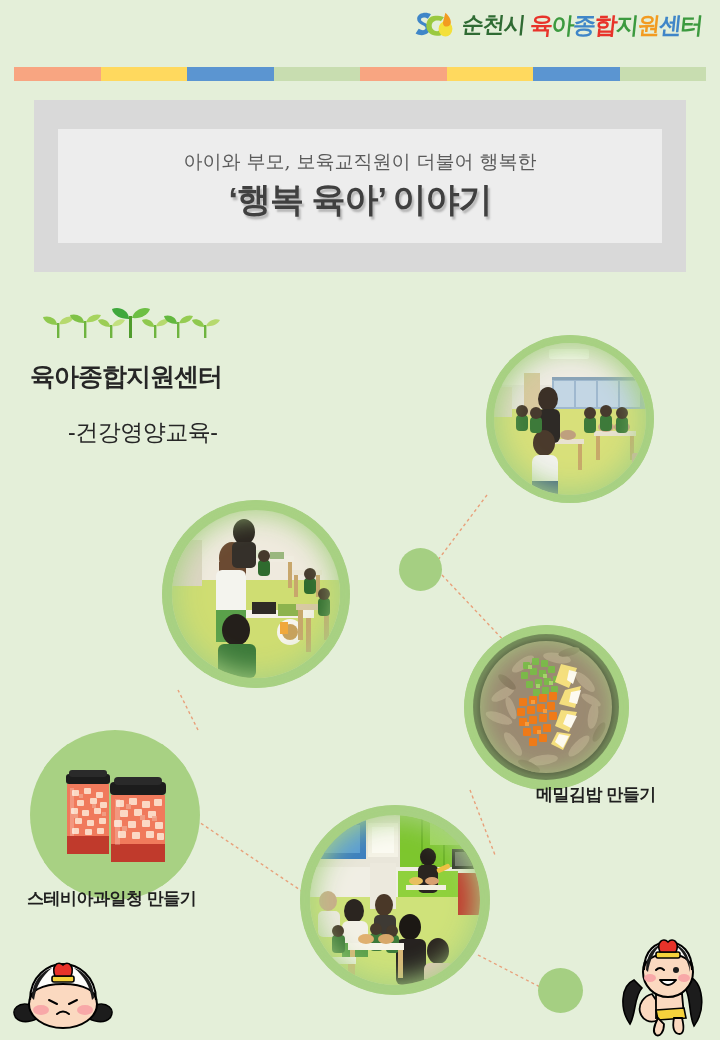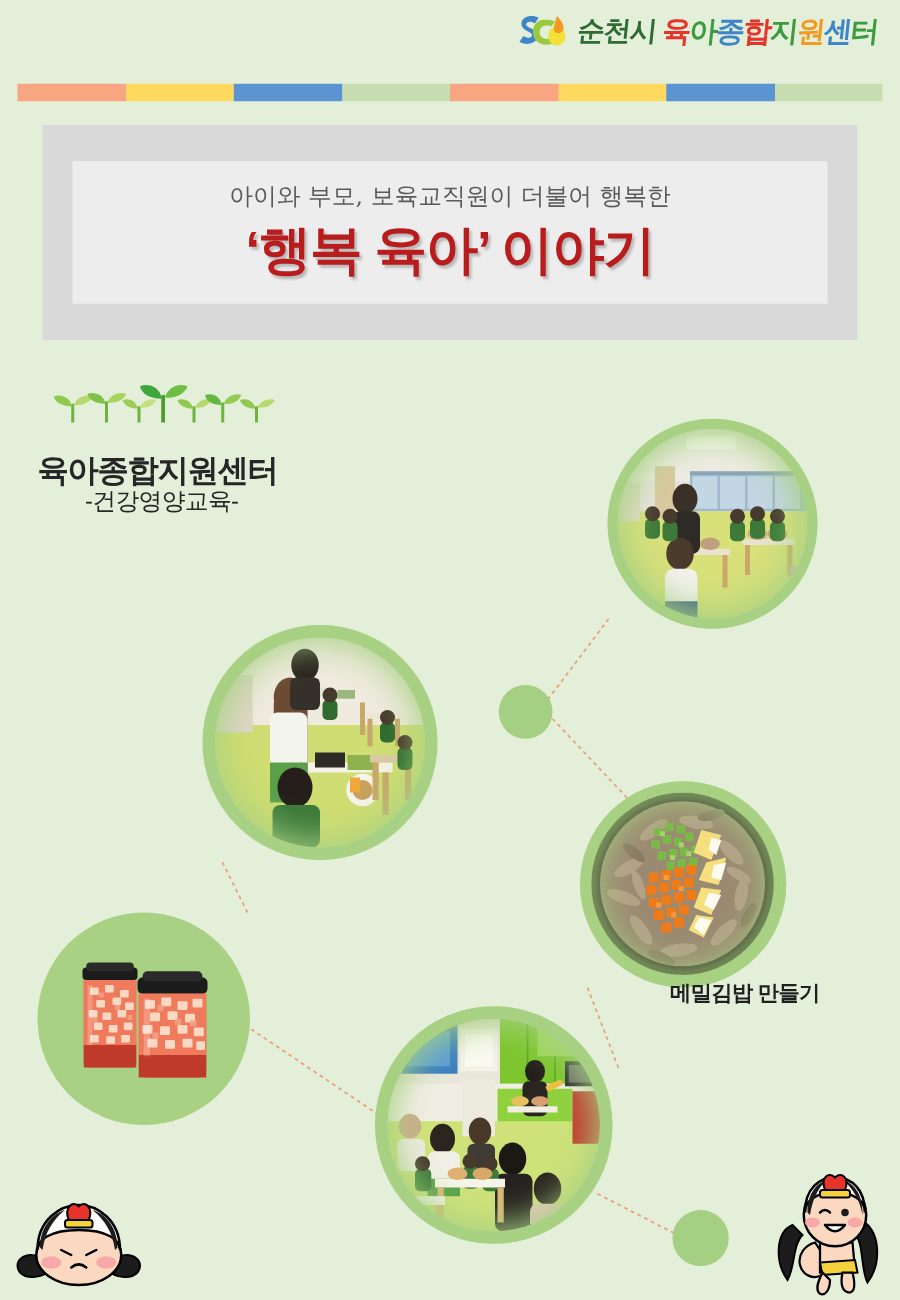--- a/index.html
+++ b/index.html
@@ -57,34 +57,34 @@
     position:absolute;left:24px;top:29px;
     width:604px;height:114px;background:#ededed;
     display:flex;flex-direction:column;align-items:center;justify-content:center;
   }
   .title-sub{
     font-size:19px;color:#5a5a5a;letter-spacing:0px;
     font-family:"DejaVu Serif","Liberation Serif",serif;
     margin-bottom:2px;
   }
   .title-main{
-    font-size:42px;font-weight:bold;color:#b91c1c;
+    font-size:34px;font-weight:bold;color:#404040;
     letter-spacing:-1px;
     text-shadow:2px 3px 2px rgba(120,120,120,.45);
   }
 
   
   .sprouts{position:absolute;left:36px;top:303px;width:196px;height:38px;}
   .section-title{
     position:absolute;left:30px;top:360px;
     font-size:25px;font-weight:bold;color:#262626;letter-spacing:-1px;
   }
   .section-sub{
-    position:absolute;left:68px;top:388px;
-    font-size:19px;color:#262626;letter-spacing:-0.5px;
+    position:absolute;left:68px;top:417px;
+    font-size:23px;color:#262626;letter-spacing:-0.5px;
   }
 
   
   .connectors{position:absolute;left:0;top:0;width:720px;height:1040px;}
   .dot{
     position:absolute;border-radius:50%;background:#a5cf82;
   }
   .dot-a{left:399px;top:548px;width:43px;height:43px;}
   .dot-b{left:538px;top:968px;width:45px;height:45px;}
 
@@ -505,20 +505,21 @@
               <rect x="96" y="71" width="5" height="5"></rect>
             <rect x="78" y="82" width="5" height="5"></rect>
               <rect x="108" y="72" width="5" height="5"></rect>
           </g>
           <rect x="67" y="100" width="54" height="18" fill="#c03a2c"></rect>
           <rect x="71" y="55" width="5" height="46" fill="#ffffff" opacity=".22"></rect>
         </g>
       </svg>
     </div>
   </div>
+  <div class="caption cap-jars">스테비아과일청 만들기</div>
 
   <div class="pc pc-kitchen">
     <div class="photo">
       <svg viewBox="0 0 170 170" width="170" height="170" preserveAspectRatio="xMidYMid slice">
         <defs>
             <clipPath id="cK">
               <circle cx="85" cy="85" r="85"></circle>
             </clipPath>
           </defs>
         <g clip-path="url(#cK)">

